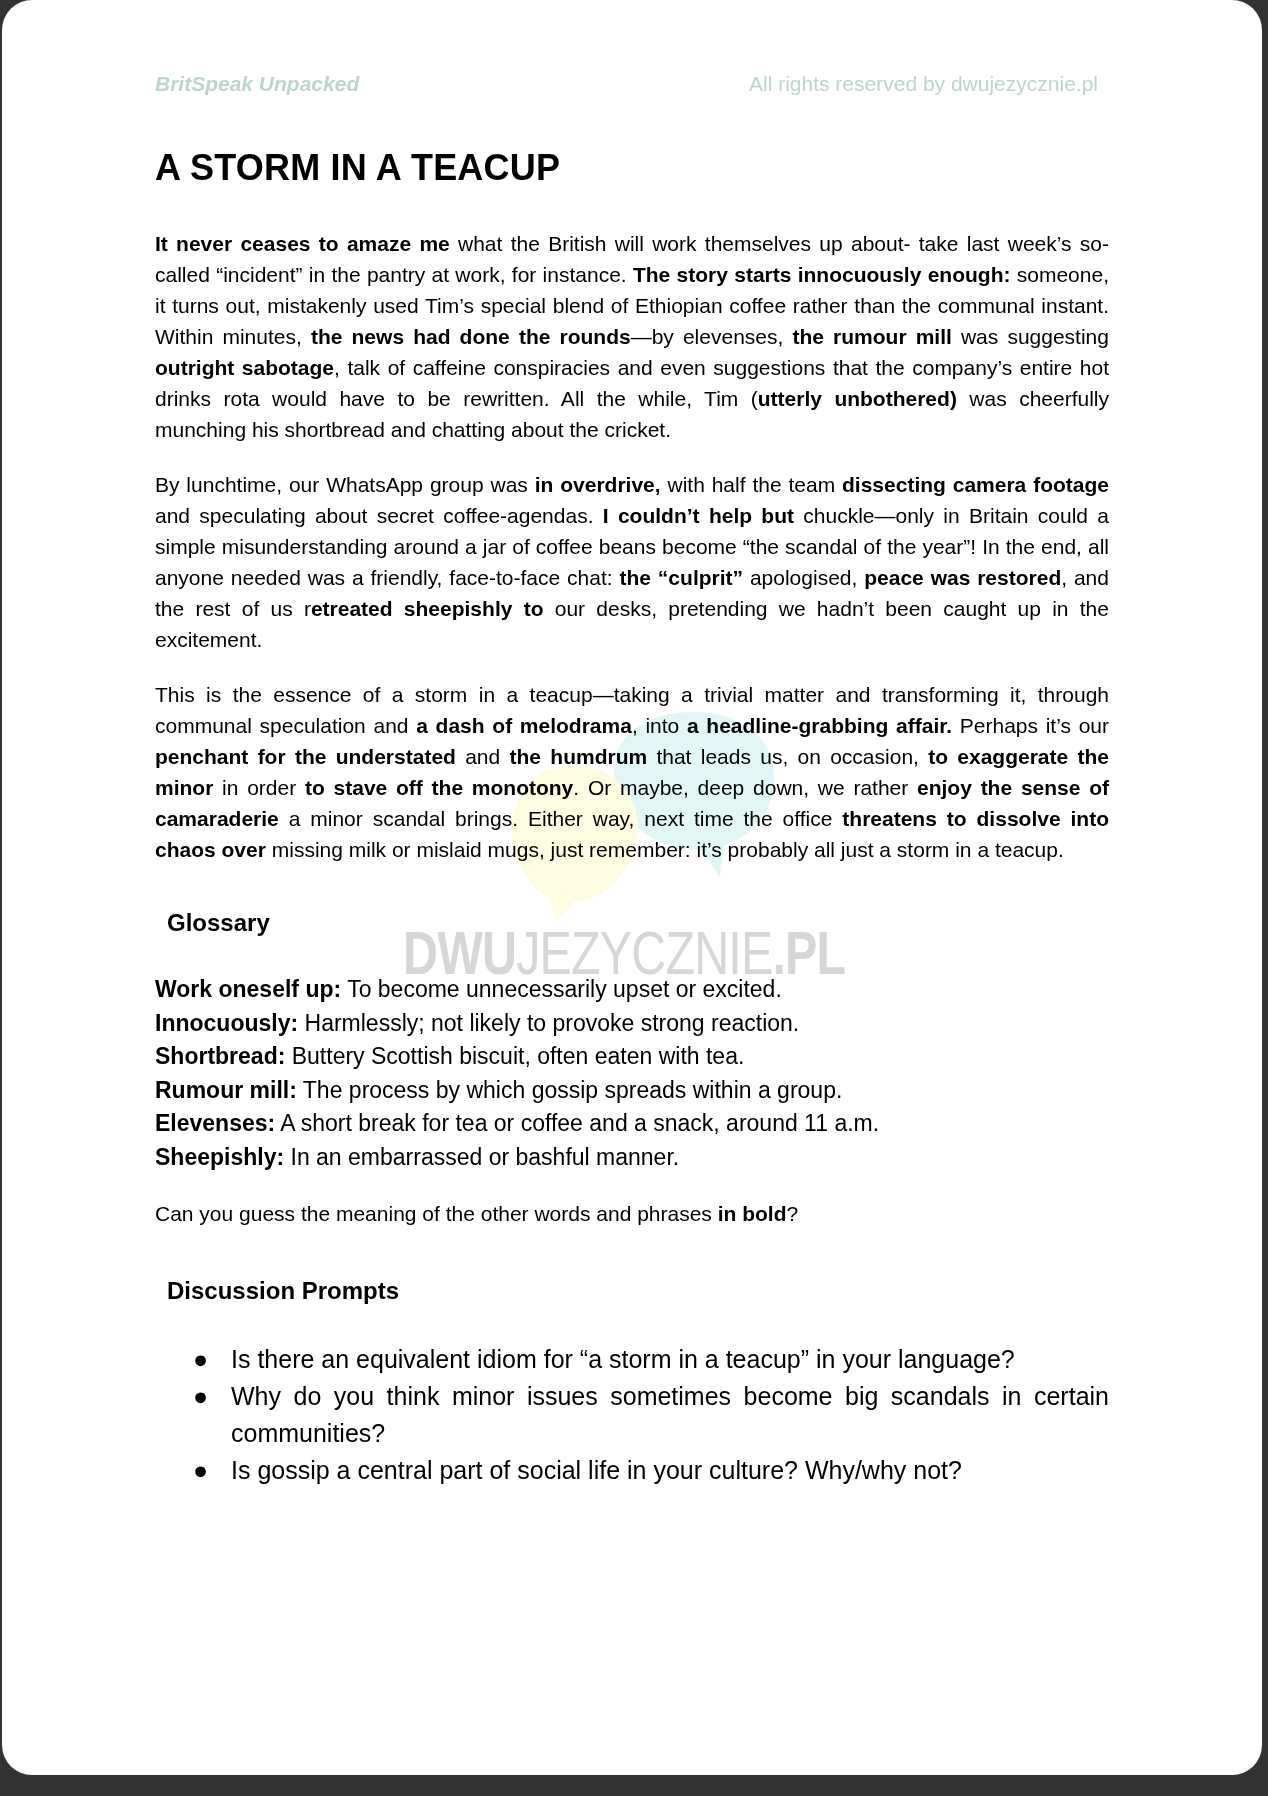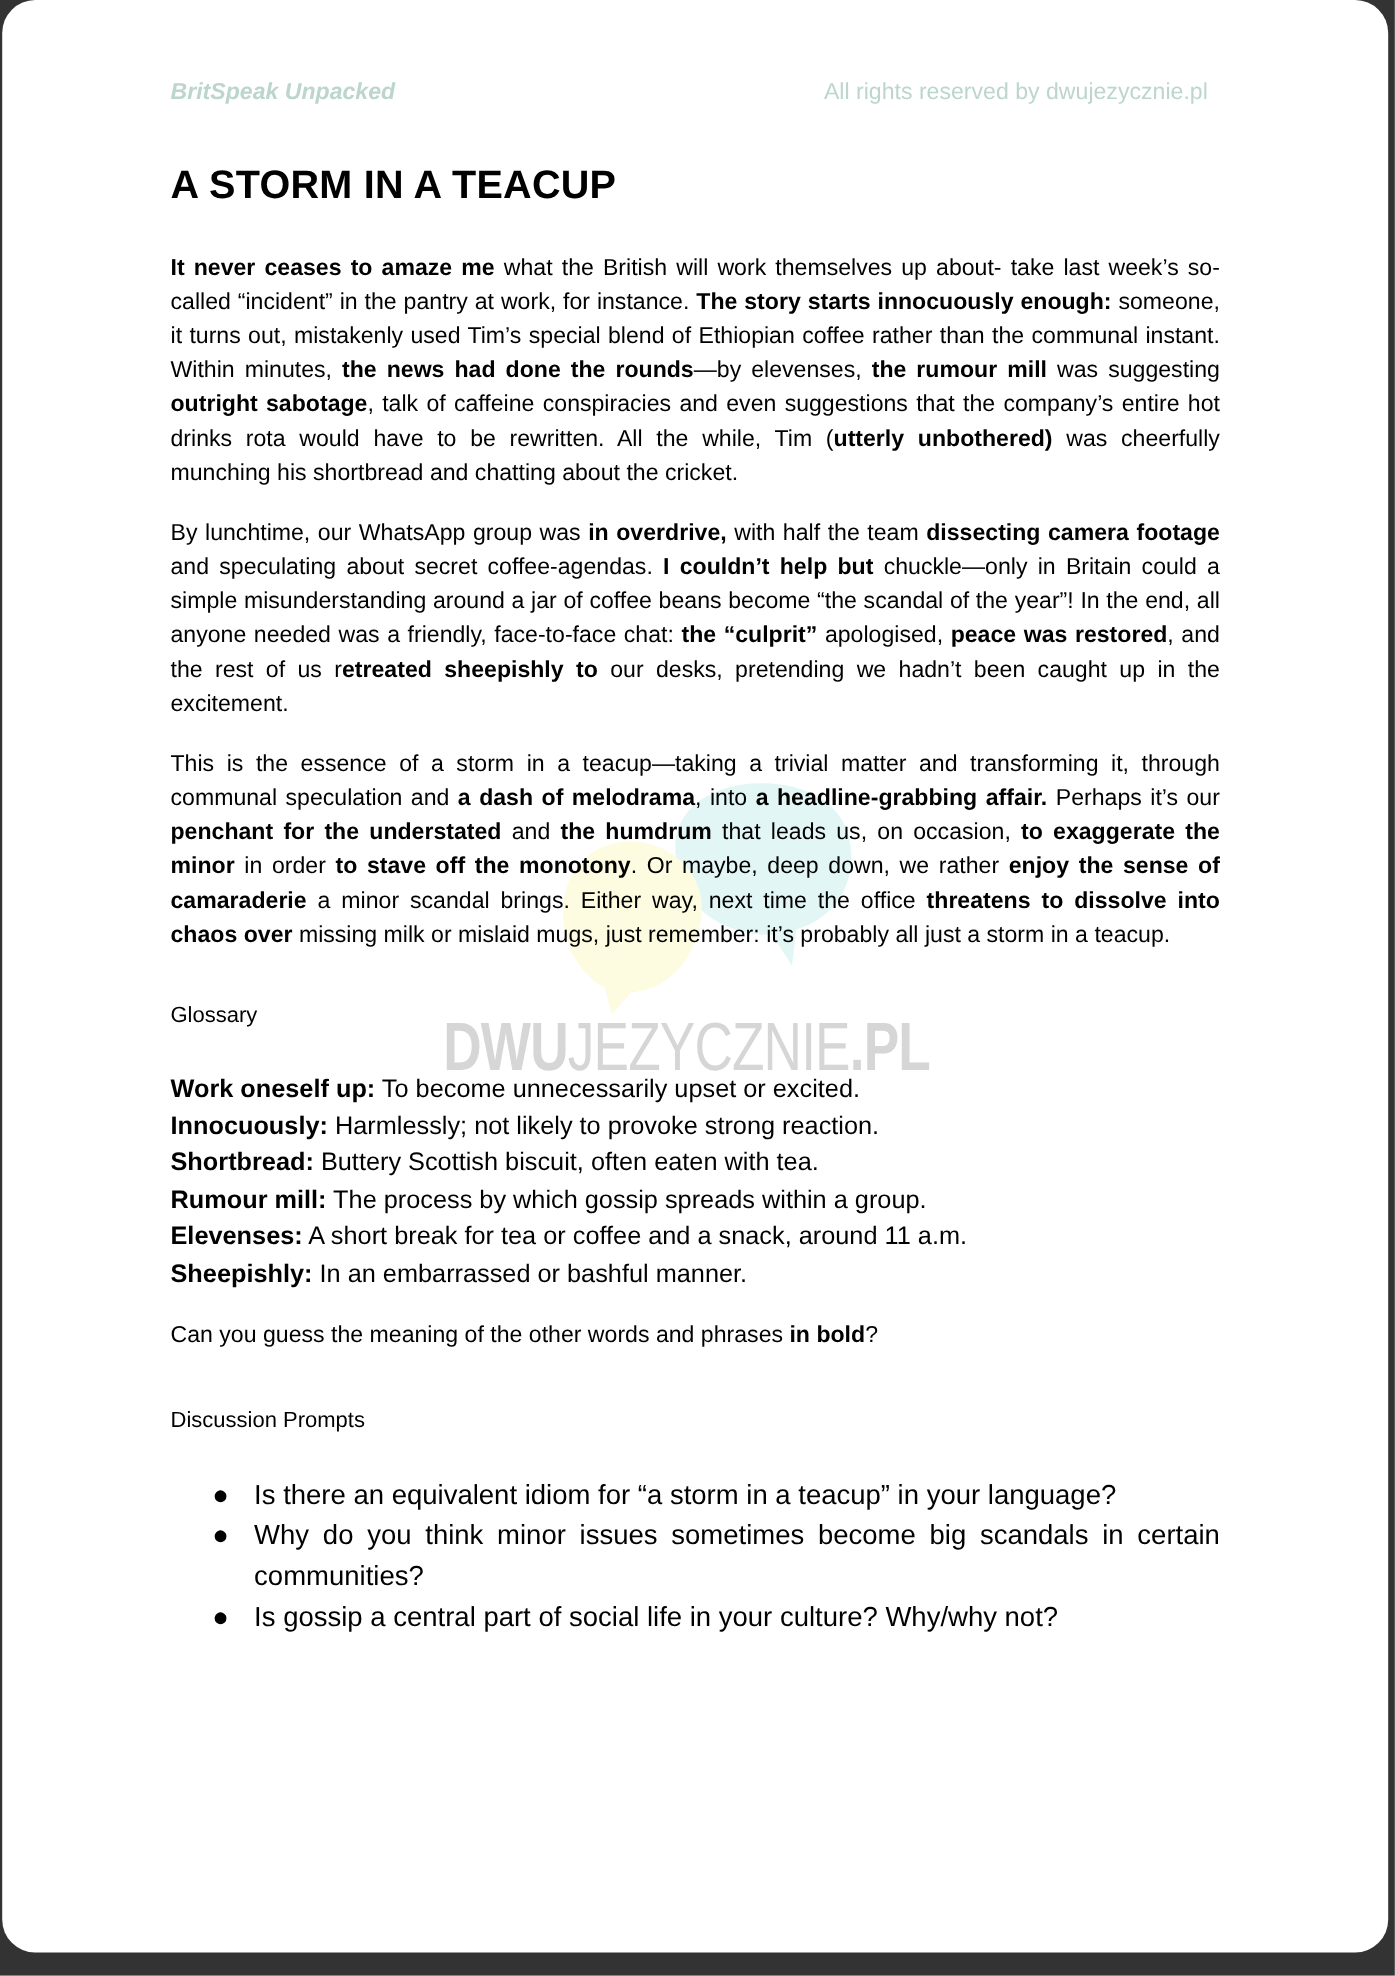--- a/index.html
+++ b/index.html
@@ -71,23 +71,23 @@
     letter-spacing: 0.2px;
   }
   p.body {
     margin: 32px 0 0 0;
     font-size: 21px;
     line-height: 31px;
     text-align: justify;
   }
   p.body + p.body { margin-top: 24px; }
   h2 {
-    margin: 0;
-    font-size: 20px;
-    font-weight: normal;
+    margin: 12px;
+    font-size: 24px;
+    font-weight: bold;
     line-height: 40px;
   }
   .glossary-title { margin-top: 38px; }
   .glossary {
     margin: 30px 0 0 0;
     padding: 0;
     list-style: none;
     font-size: 23px;
     line-height: 33.5px;
   }

